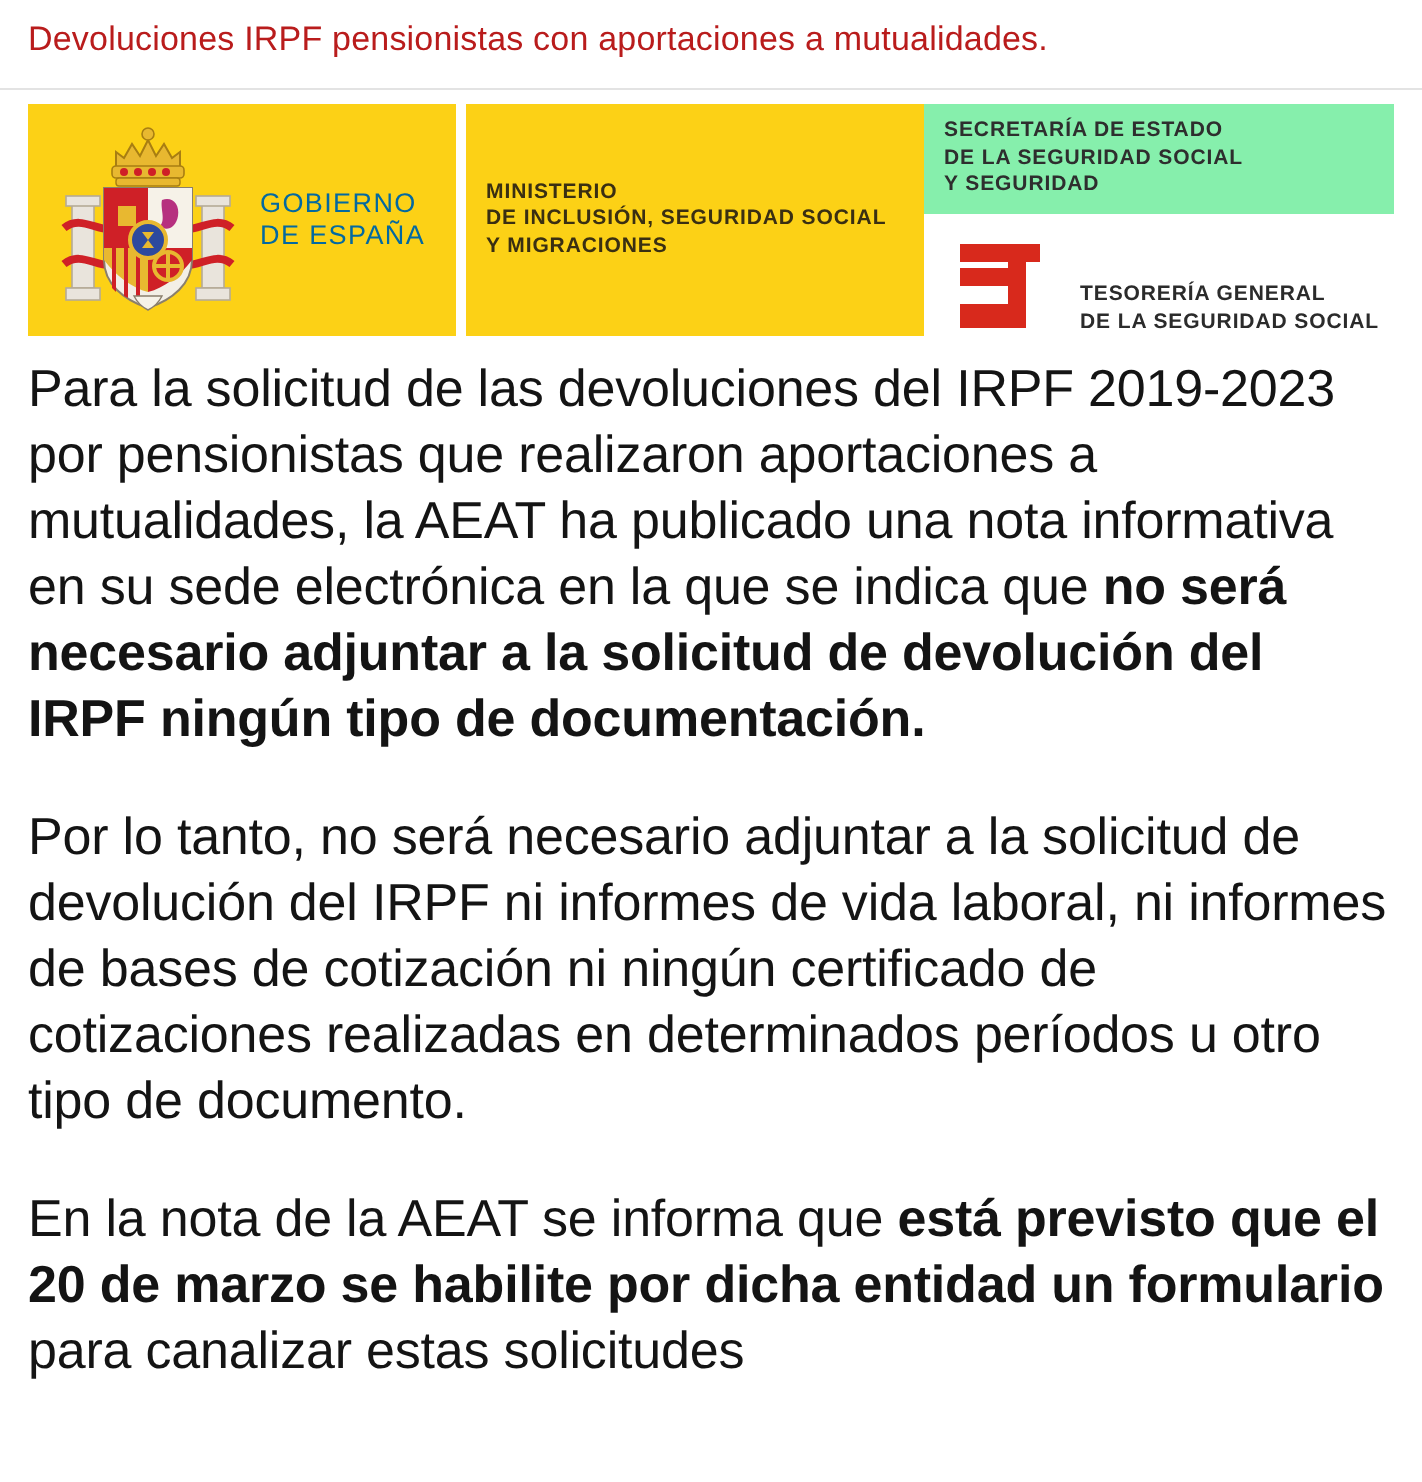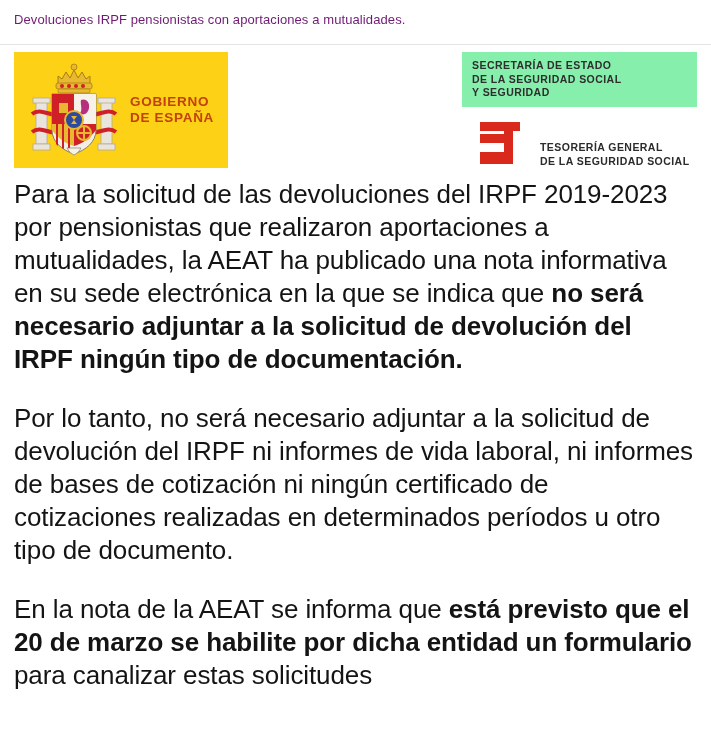--- a/index.html
+++ b/index.html
@@ -17,23 +17,23 @@
   }
 
   
   .title-bar {
     height: 45px;
     box-sizing: border-box;
     padding: 9px 0 0 14px;
     border-bottom: 1px solid #e3e3e3;
   }
   .title-text {
-    font-size: 13px;
+    font-size: 17px;
     line-height: 22px;
-    color: #701a75;
+    color: #b91c1c;
     letter-spacing: 0.1px;
   }
 
   
   .banner {
     position: relative;
     height: 123px;
   }
 
   .panel-gob {
@@ -50,22 +50,22 @@
     width: 92px;
     height: 104px;
     margin-left: 14px;
     flex: none;
   }
   .gob-text {
     margin-left: 10px;
     font-size: 13.5px;
     line-height: 16.5px;
     letter-spacing: 0.7px;
-    color: #c2410c;
-    font-weight: 700;
+    color: #0369a1;
+    font-weight: 400;
   }
 
   .panel-min {
     position: absolute;
     left: 233px;
     top: 7px;
     width: 229px;
     height: 116px;
     background: #fcd116;
     display: flex;
@@ -196,20 +196,27 @@
         <circle cx="46" cy="62" r="9" fill="#2d4a9e" stroke="#e8b830" stroke-width="2"></circle>
         <path d="M43 58 L49 58 L46 62 Z M43 66 L49 66 L46 62 Z" fill="#e8b830"></path>
       </g>
     </svg>
     <div class="gob-text">
       <div>GOBIERNO</div>
       <div>DE ESPAÑA</div>
     </div>
   </div>
 
+  <div class="panel-min">
+    <div class="min-text">
+      <div>MINISTERIO</div>
+      <div>DE INCLUSIÓN, SEGURIDAD SOCIAL</div>
+      <div>Y MIGRACIONES</div>
+    </div>
+  </div>
 
   <div class="panel-sec">
     <div class="sec-text">
       <div>SECRETARÍA DE ESTADO</div>
       <div>DE LA SEGURIDAD SOCIAL</div>
       <div>Y SEGURIDAD</div>
     </div>
   </div>
 
   <div class="panel-tgss">

